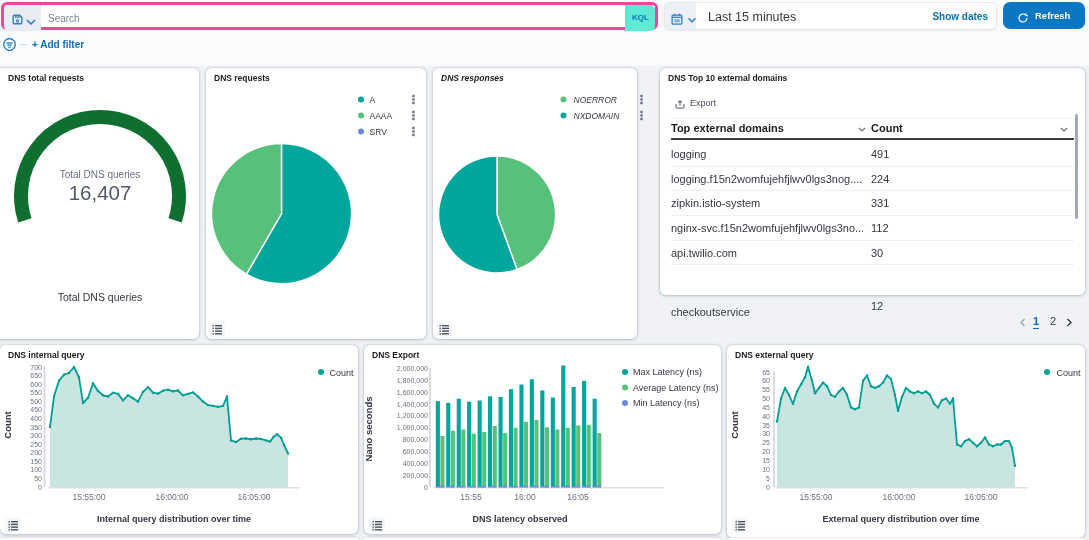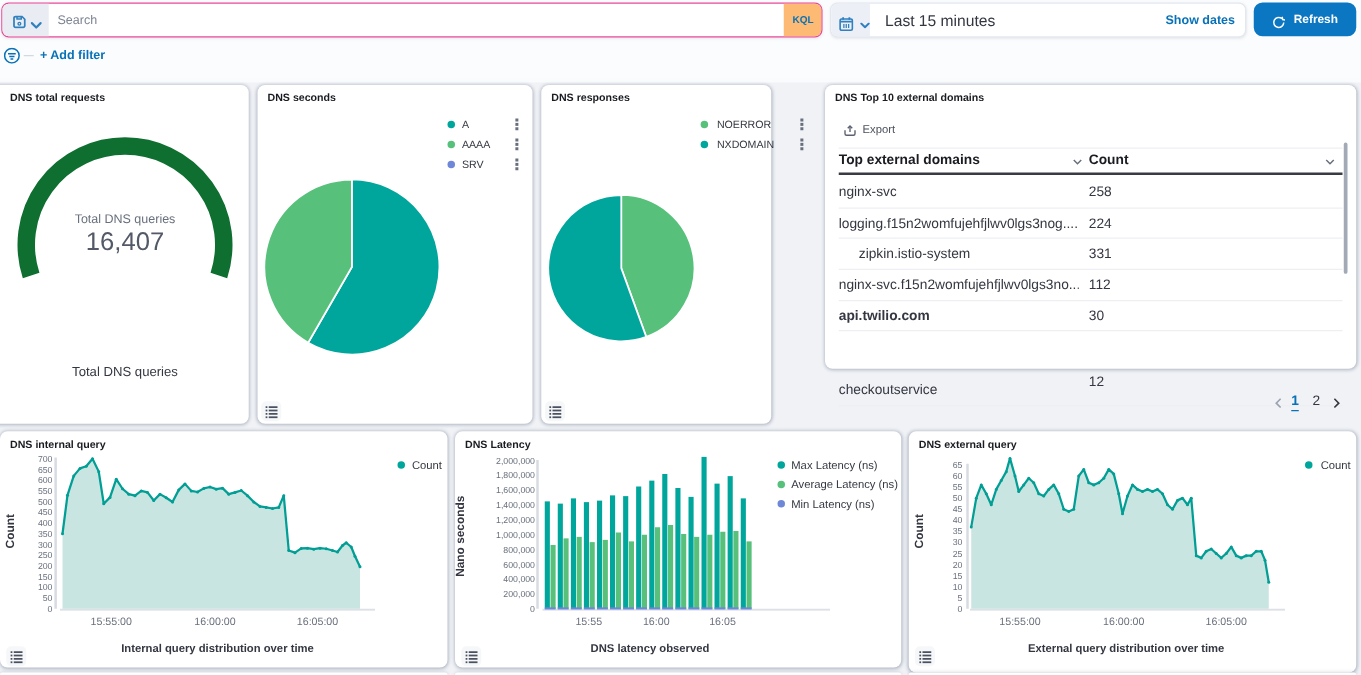--- a/index.html
+++ b/index.html
@@ -9,33 +9,33 @@
   .ptitle{position:absolute;left:8px;top:5px;font-size:8.5px;font-weight:bold;color:#1a1c21;letter-spacing:0;}
   .dashbg{position:absolute;left:0;top:66px;width:1089px;height:474px;background:#f0f2f6;}
   svg text{font-family:"Liberation Sans",sans-serif;}
   .listicon{position:absolute;width:16px;height:16px;background:#f5f7f9;border-radius:4px;}
 </style>
 </head>
 <body>
 
 <div class="abs" style="left:0;top:0;width:1089px;height:63px;background:#fbfcfd;"></div>
 
-<div class="abs" style="left:1px;top:2px;width:657px;height:28px;background:#fff;border:1px solid #ec4899;border-radius:6px;box-shadow:0 1px 2px rgba(152,162,179,0.2);box-sizing:border-box;">
+<div class="abs" style="left:1px;top:2px;width:657px;height:28px;background:#fff;border:3px solid #ec4899;border-radius:6px;box-shadow:0 1px 2px rgba(152,162,179,0.2);box-sizing:border-box;">
   <div class="abs" style="left:0;top:0;width:37px;height:26px;background:#e9edf3;border-radius:5px 0 0 5px;">
     <svg class="abs" style="left:7.5px;top:9px;" width="11" height="11" viewBox="0 0 11 11">
       <path d="M1.2 2.4 a1.2 1.2 0 0 1 1.2 -1.2 h5.2 l2.2 2.2 v5.2 a1.2 1.2 0 0 1 -1.2 1.2 h-6.2 a1.2 1.2 0 0 1 -1.2 -1.2 z" fill="none" stroke="#3181bf" stroke-width="1.4"></path>
       <path d="M3.6 1.6 v1.6 h3.4 v-1.6" fill="none" stroke="#3181bf" stroke-width="1.2"></path>
       <circle cx="5.5" cy="7" r="1.1" fill="none" stroke="#3181bf" stroke-width="1.1"></circle>
     </svg>
     <svg class="abs" style="left:21.5px;top:13.5px;" width="10" height="7" viewBox="0 0 10 7">
       <path d="M1.5 1.5 L5 5 L8.5 1.5" fill="none" stroke="#3181bf" stroke-width="1.7" stroke-linecap="round" stroke-linejoin="round"></path>
     </svg>
   </div>
   <div class="abs" style="left:44px;top:8px;font-size:10px;color:#7d8492;">Search</div>
-  <div class="abs" style="right:0;top:0;width:30px;height:26px;background:#fdba74;border-radius:0 5px 5px 0;">
+  <div class="abs" style="right:0;top:0;width:30px;height:26px;background:#5eead4;border-radius:0 5px 5px 0;">
     <div class="abs" style="left:7px;top:8px;font-size:8px;font-weight:bold;color:#0871b7;">KQL</div>
   </div>
 </div>
 
 <div class="abs" style="left:664px;top:2px;width:333px;height:28px;background:#fff;border:1px solid #e3e8ef;border-radius:6px;box-shadow:0 1px 2px rgba(152,162,179,0.2);box-sizing:border-box;">
   <div class="abs" style="left:0;top:0;width:31px;height:26px;background:#eceff5;border-radius:5px 0 0 5px;">
     <svg class="abs" style="left:6px;top:10px;" width="12" height="12" viewBox="0 0 12 12">
       <rect x="1.1" y="2.2" width="9.8" height="9" rx="1.2" fill="none" stroke="#2f80c0" stroke-width="1.3"></rect>
       <line x1="3.5" y1="0.7" x2="3.5" y2="2.8" stroke="#2f80c0" stroke-width="1.4"></line>
       <line x1="8.5" y1="0.7" x2="8.5" y2="2.8" stroke="#2f80c0" stroke-width="1.4"></line>
@@ -75,21 +75,21 @@
   <div class="ptitle" style="left:15px;">DNS total requests</div>
   <svg class="abs" style="left:7px;top:0;" width="199" height="271" viewBox="0 0 199 271">
     <path d="M 24.9 152.4 A 79 79 0 1 1 175.1 152.4" fill="none" stroke="#0e6f30" stroke-width="14"></path>
     <text x="100" y="110" font-size="10" fill="#69707d" text-anchor="middle">Total DNS queries</text>
     <text x="100" y="132" font-size="20.5" fill="#535966" text-anchor="middle">16,407</text>
     <text x="100" y="233" font-size="10.5" fill="#343741" text-anchor="middle">Total DNS queries</text>
   </svg>
 </div>
 
 <div class="panel" style="left:206px;top:68px;width:220px;height:271px;">
-  <div class="ptitle">DNS seconds</div>
+  <div class="ptitle">DNS requests</div>
   <svg class="abs" style="left:0;top:0;" width="220" height="271" viewBox="0 0 220 271">
     <g>
       <path d="M75.5 145.6 L75.5 75.6 A 70 70 0 1 1 40.5 206.2 Z" fill="#00a69b" stroke="#fff" stroke-width="1.4"></path>
       <path d="M75.5 145.6 L40.5 206.2 A 70 70 0 0 1 75.5 75.6 Z" fill="#57c17b" stroke="#fff" stroke-width="1.4"></path>
     </g>
     <circle cx="155" cy="31.5" r="3" fill="#00a69b"></circle>
     <text x="163.5" y="34.8" font-size="8.5" fill="#343741">A</text>
     <circle cx="155" cy="47.5" r="3" fill="#57c17b"></circle>
     <text x="163.5" y="50.8" font-size="8.5" fill="#343741">AAAA</text>
     <circle cx="155" cy="63.5" r="3" fill="#6f87d8"></circle>
@@ -115,21 +115,21 @@
           <rect x="6" y="6.7" width="7" height="1.4"></rect>
         <rect x="3.5" y="9.4" width="1.4" height="1.4"></rect>
           <rect x="6" y="9.4" width="7" height="1.4"></rect>
         <rect x="3.5" y="12.1" width="1.4" height="1.4"></rect>
           <rect x="6" y="12.1" width="7" height="1.4"></rect>
       </g>
     </svg>
   </div>
 </div>
 
-<div class="panel" style="left:433px;top:68px;width:184px;height:271px;">
+<div class="panel" style="left:433px;top:68px;width:204px;height:271px;font-style:italic;">
   <div class="ptitle">DNS responses</div>
   <svg class="abs" style="left:0;top:0;" width="220" height="271" viewBox="0 0 220 271">
     <g>
       <path d="M64 146.5 L64 88 A 58.5 58.5 0 0 1 84 201.5 Z" fill="#57c17b" stroke="#fff" stroke-width="1.4"></path>
       <path d="M64 146.5 L84 201.5 A 58.5 58.5 0 1 1 64 88 Z" fill="#00a69b" stroke="#fff" stroke-width="1.4"></path>
     </g>
     <circle cx="130.5" cy="31.5" r="3" fill="#57c17b"></circle>
     <text x="140.5" y="34.8" font-size="8.5" fill="#343741">NOERROR</text>
     <circle cx="130.5" cy="47.5" r="3" fill="#00a69b"></circle>
     <text x="140.5" y="50.8" font-size="8.5" fill="#343741">NXDOMAIN</text>
@@ -173,37 +173,37 @@
           <path d="M2 3 L5 6 L8 3" fill="none" stroke="#69707d" stroke-width="1.2"></path>
         </svg>
       <span style="position:absolute;left:200px;top:3px;font-size:11px;font-weight:bold;color:#1a1c21;">Count</span>
       <svg style="position:absolute;left:388px;top:6px;" width="10" height="9" viewBox="0 0 10 9">
           <path d="M2 3 L5 6 L8 3" fill="none" stroke="#69707d" stroke-width="1.2"></path>
         </svg>
     </div>
   </div>
 <div class="abs" style="left:11px;top:74px;width:403px;">
       <div style="position:relative;height:23.7px;border-bottom:1px solid #edeff3;">
-      <span style="position:absolute;left:0;top:6px;font-size:11px;color:#343741;white-space:nowrap;overflow:hidden;max-width:192px;display:inline-block;">nginx-svc</span>
-      <span style="position:absolute;left:200px;top:6px;font-size:11px;color:#343741;">258</span>
+      <span style="position:absolute;left:0;top:6px;font-size:11px;color:#343741;white-space:nowrap;overflow:hidden;max-width:192px;display:inline-block;">logging</span>
+      <span style="position:absolute;left:200px;top:6px;font-size:11px;color:#343741;">491</span>
     </div>
       <div style="position:relative;height:23.7px;border-bottom:1px solid #edeff3;">
       <span style="position:absolute;left:0;top:6px;font-size:11px;color:#343741;white-space:nowrap;overflow:hidden;max-width:192px;display:inline-block;">logging.f15n2womfujehfjlwv0lgs3nog....</span>
       <span style="position:absolute;left:200px;top:6px;font-size:11px;color:#343741;">224</span>
     </div>
       <div style="position:relative;height:23.7px;border-bottom:1px solid #edeff3;">
-      <span style="position:absolute;left:16px;top:6px;font-size:11px;color:#343741;white-space:nowrap;overflow:hidden;max-width:192px;display:inline-block;">zipkin.istio-system</span>
+      <span style="position:absolute;left:0;top:6px;font-size:11px;color:#343741;white-space:nowrap;overflow:hidden;max-width:192px;display:inline-block;">zipkin.istio-system</span>
       <span style="position:absolute;left:200px;top:6px;font-size:11px;color:#343741;">331</span>
     </div>
       <div style="position:relative;height:23.7px;border-bottom:1px solid #edeff3;">
       <span style="position:absolute;left:0;top:6px;font-size:11px;color:#343741;white-space:nowrap;overflow:hidden;max-width:192px;display:inline-block;">nginx-svc.f15n2womfujehfjlwv0lgs3no...</span>
       <span style="position:absolute;left:200px;top:6px;font-size:11px;color:#343741;">112</span>
     </div>
       <div style="position:relative;height:23.7px;border-bottom:1px solid #edeff3;">
-      <span style="position:absolute;left:0;top:6px;font-size:11px;color:#343741;white-space:nowrap;overflow:hidden;max-width:192px;display:inline-block;font-weight:bold;">api.twilio.com</span>
+      <span style="position:absolute;left:0;top:6px;font-size:11px;color:#343741;white-space:nowrap;overflow:hidden;max-width:192px;display:inline-block;">api.twilio.com</span>
       <span style="position:absolute;left:200px;top:6px;font-size:11px;color:#343741;">30</span>
     </div>
       <div style="position:relative;height:23.7px;border-bottom:1px solid #edeff3;margin-top:35px;">
       <span style="position:absolute;left:0;top:6px;font-size:11px;color:#343741;white-space:nowrap;overflow:hidden;max-width:192px;display:inline-block;">checkoutservice</span>
       <span style="position:absolute;left:200px;top:0;font-size:11px;color:#343741;">12</span>
     </div>
     </div>
   <div class="abs" style="left:414.5px;top:46px;width:3px;height:105px;background:#a2aab6;border-radius:2px;"></div>
   <div class="abs" style="left:0;top:246px;width:425px;height:20px;">
     <svg class="abs" style="left:358px;top:3px;" width="9" height="11" viewBox="0 0 9 11">
@@ -309,21 +309,21 @@
         <rect x="3.5" y="9.4" width="1.4" height="1.4"></rect>
           <rect x="6" y="9.4" width="7" height="1.4"></rect>
         <rect x="3.5" y="12.1" width="1.4" height="1.4"></rect>
           <rect x="6" y="12.1" width="7" height="1.4"></rect>
       </g>
     </svg>
   </div>
 </div>
 
 <div class="panel" style="left:364px;top:345px;width:357px;height:189px;">
-  <div class="ptitle">DNS Latency</div>
+  <div class="ptitle">DNS Export</div>
   <svg class="abs" style="left:0;top:0;" width="357" height="190" viewBox="0 0 357 190">
     <rect x="65" y="23" width="2" height="119" fill="#d8dce2"></rect>
     <rect x="70" y="142" width="230" height="1.5" fill="#dde0e5"></rect>
     <text x="64" y="144.5" font-size="7" fill="#69707d" text-anchor="end">0</text>
       <text x="64" y="132.7" font-size="7" fill="#69707d" text-anchor="end">200,000</text>
       <text x="64" y="120.8" font-size="7" fill="#69707d" text-anchor="end">400,000</text>
       <text x="64" y="109.0" font-size="7" fill="#69707d" text-anchor="end">600,000</text>
       <text x="64" y="97.1" font-size="7" fill="#69707d" text-anchor="end">800,000</text>
       <text x="64" y="85.2" font-size="7" fill="#69707d" text-anchor="end">1,000,000</text>
       <text x="64" y="73.4" font-size="7" fill="#69707d" text-anchor="end">1,200,000</text>

